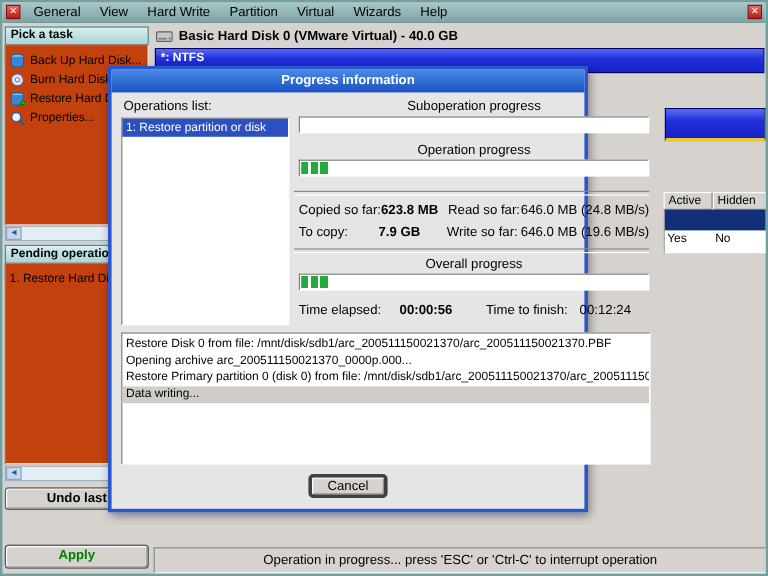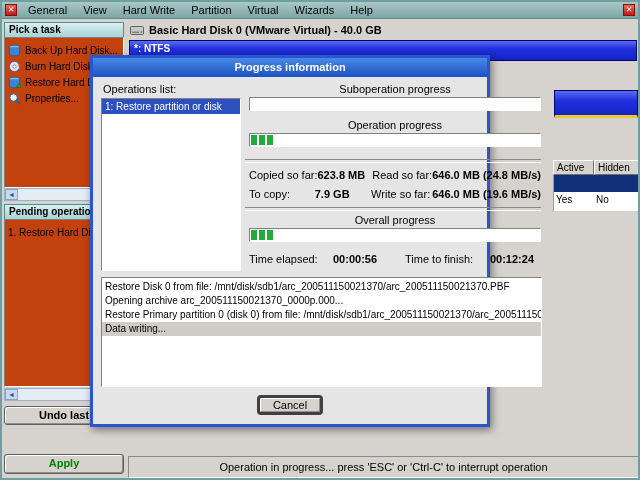--- a/index.html
+++ b/index.html
@@ -73,21 +73,21 @@
   .list-item.selected{background:#2c50c0;color:#fff;}
   .pbar{position:absolute;height:14px;background:#fff;border:1px solid;
         border-color:#808080 #fff #fff #808080;box-sizing:border-box;padding:1px;}
   .pfill{height:100%;background:repeating-linear-gradient(90deg,#23aa3c 0 6px,transparent 6px 8px);}
   .sep{position:absolute;height:2px;border-top:1px solid #8a8a8a;border-bottom:1px solid #fff;}
   .stats{position:absolute;font-size:11px;}
   .srow{display:flex;height:19px;align-items:center;white-space:nowrap;}
   .sl{width:84px;}
   .sv{width:72px;font-weight:bold;}
   .sl2{width:78px;}
-  .sv2{flex:1;font-weight:bold;text-align:center;}
+  .sv2{flex:1;font-weight:normal;text-align:left;}
   .logbox{position:absolute;background:#fff;border:1px solid;
           border-color:#808080 #fff #fff #808080;box-sizing:border-box;overflow:hidden;
           padding:2px 0;cursor:text;}
   .logline{font-size:10px;line-height:14px;padding:0 3px;white-space:nowrap;overflow:hidden;}
   .logline.current{background:#d0cdc8;}
   .cancel{position:absolute;left:50%;transform:translateX(-50%);width:66px;height:20px;
           background:#d6d3ce;border:3px solid #404040;border-radius:4px;
           box-shadow:inset 1px 1px 0 #fff, inset -1px -1px 0 #8f8f8f;
           font-size:11px;font-family:"Liberation Sans",sans-serif;cursor:pointer;}
 </style>

